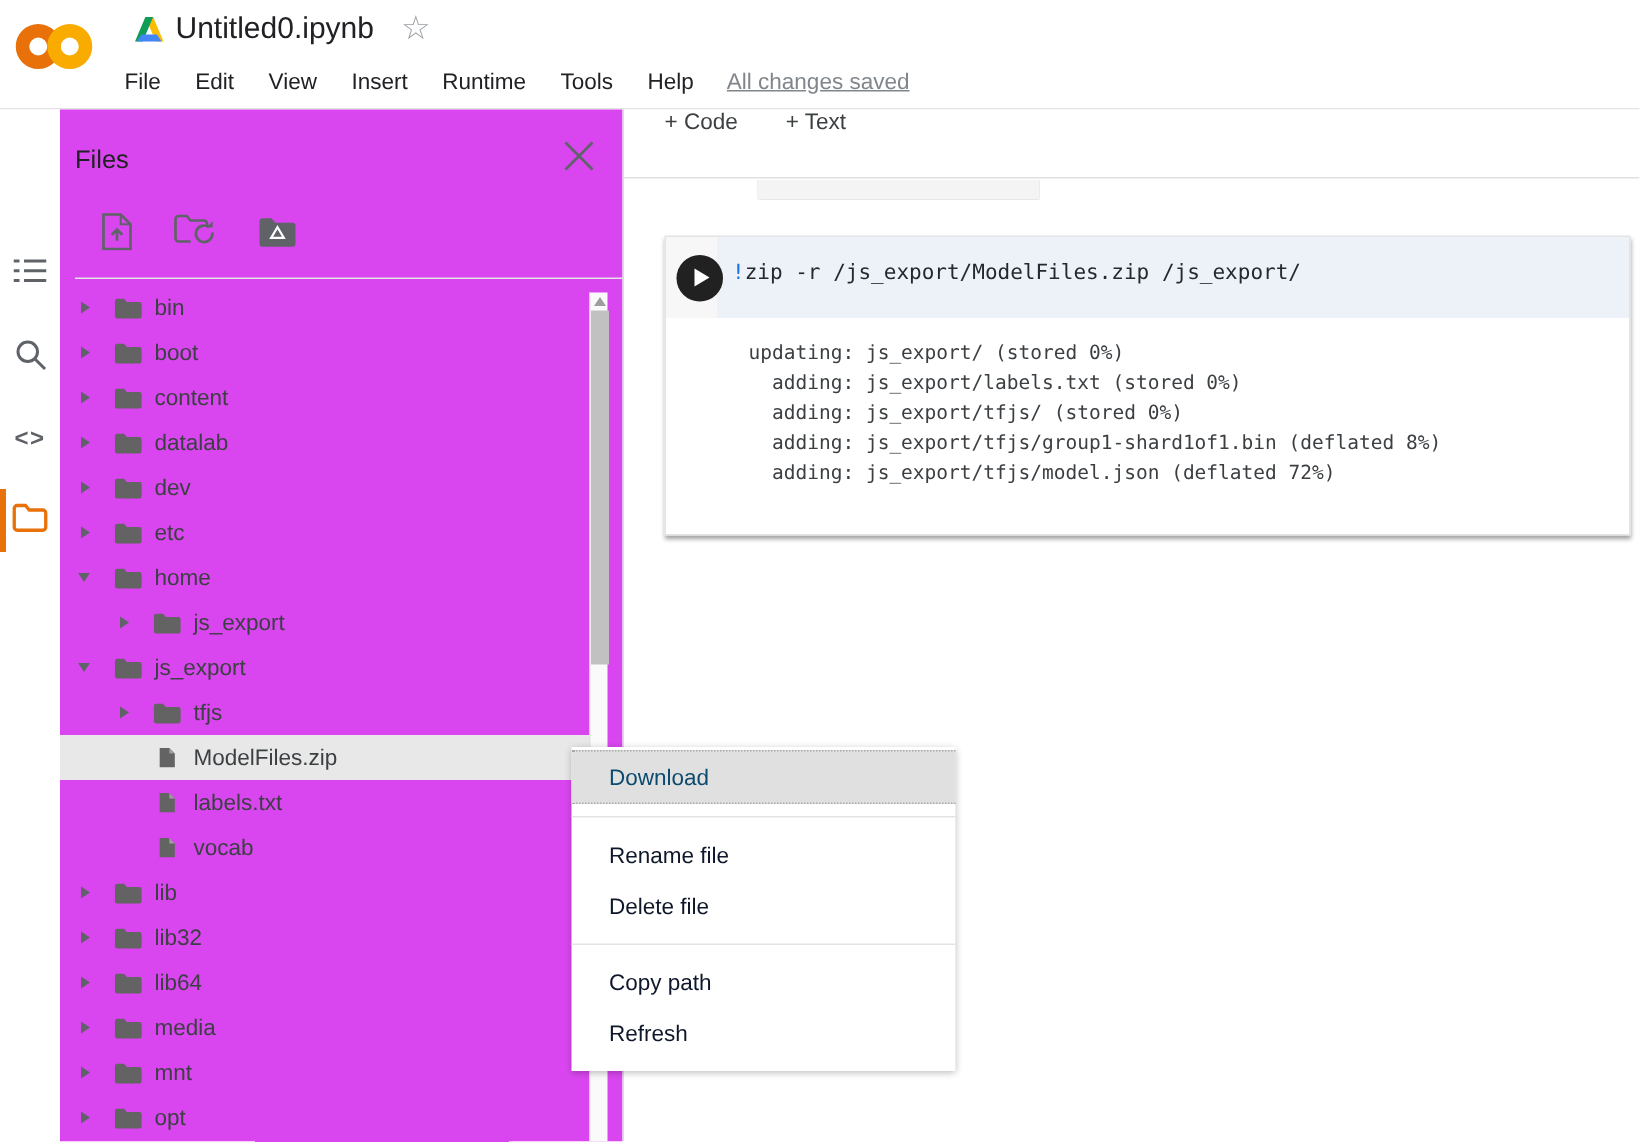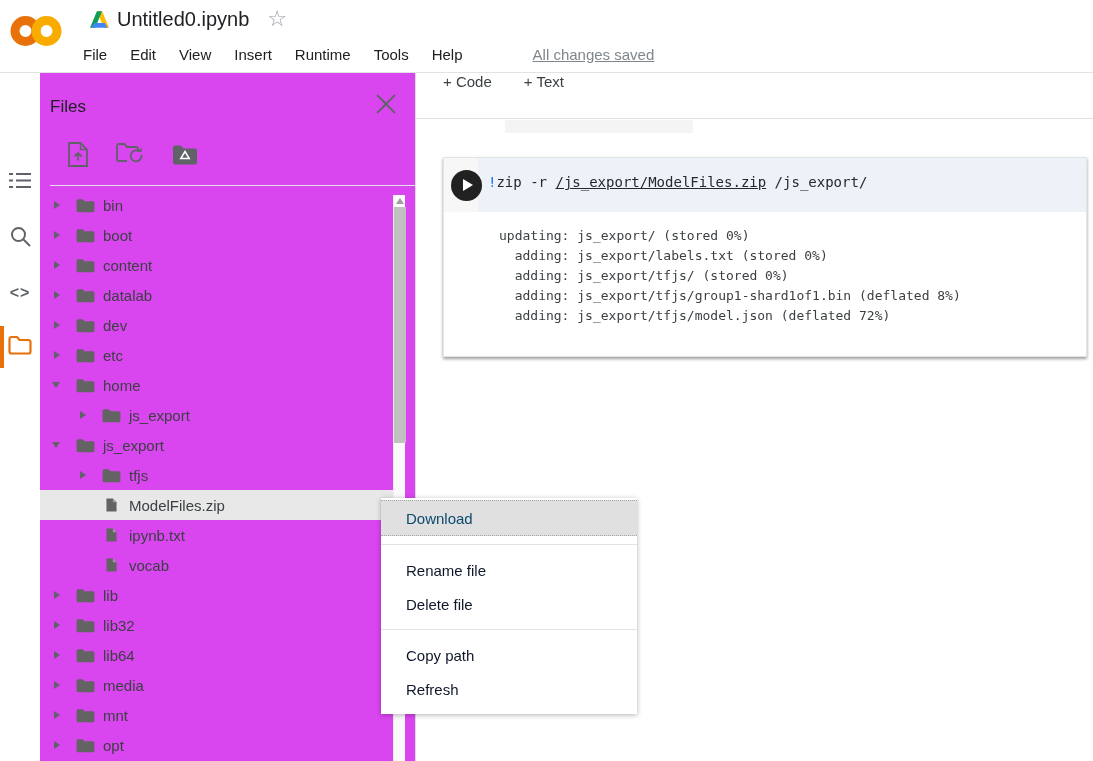--- a/index.html
+++ b/index.html
@@ -8,21 +8,21 @@
   #app { position:relative; width:1093px; height:761px; background:#fff; }
 
   
   .header { position:absolute; left:0; top:0; width:1093px; height:73px;
             background:#fff; border-bottom:1px solid #e3e3e3; }
   .logo { position:absolute; left:10px; top:14px; }
   .title-row { position:absolute; left:90px; top:5px; height:28px; display:flex; align-items:center; }
   .drive-ic { margin-right:8px; display:inline-flex; }
   .nb-title { font-size:20px; color:#202124; }
   .star { font-size:22px; color:#9aa0a6; margin-left:18px; line-height:22px; }
-  .menu-row { position:absolute; left:83px; top:42px; height:24px; display:flex; align-items:center; font-size:15px;gap:48px; }
+  .menu-row { position:absolute; left:83px; top:42px; height:24px; display:flex; align-items:center; font-size:15px; }
   #menu-items { display:flex; gap:23px; }
   .menu-item { color:#202124; cursor:default; }
   .save-status { margin-left:22px; color:#80868b; text-decoration:underline; }
 
   
   .rail { position:absolute; left:0; top:73px; width:40px; height:688px; background:#fff; }
   .rail-ic { position:absolute; left:0; width:40px; display:flex; justify-content:center; }
   .code-glyph { font-size:16px; font-weight:bold; color:#5f6368; letter-spacing:1px; font-family:"Liberation Sans",sans-serif; }
   .active-bar { position:absolute; left:0; top:253px; width:4px; height:42px; background:#e8710a; }
 
@@ -64,21 +64,21 @@
   .cell-gutter { position:absolute; left:0; top:0; width:34px; height:54px; background:#f7f7f7; }
   .cell-editor { position:absolute; left:34px; top:0; right:0; height:54px; background:#edf2f8; }
   .run-btn { position:absolute; left:7px; top:12px; width:31px; height:31px; border-radius:50%;
              background:#212121; z-index:3; cursor:pointer; }
   .run-btn::after { content:""; position:absolute; left:12px; top:9px; border-left:10px solid #fff;
                     border-top:6.5px solid transparent; border-bottom:6.5px solid transparent; }
   .code-line { position:absolute; left:10px; top:16px; font-family:"DejaVu Sans Mono","Liberation Mono",monospace;
                font-size:14px; white-space:pre; }
   .tok-bang { color:#1a73e8; }
   .tok-plain { color:#24292e; }
-  .tok-link  { color:#24292e; text-decoration:underline; }
+  .tok-link  { color:#24292e; }
   .cell-output { position:absolute; left:0; top:54px; right:0; bottom:0; background:#fff; padding:14px 0 0 55px; }
   .out-line { font-family:"DejaVu Sans Mono","Liberation Mono",monospace; font-size:13px; line-height:20px;
               color:#3b3f42; white-space:pre; }
 
   
   .ctx-menu { position:absolute; left:381px; top:498px; width:256px; background:#fff; z-index:100;
               box-shadow:0 1px 5px rgba(0,0,0,.3); padding:2px 0 8px 0; }
   .cm-item { height:34px; display:flex; align-items:center; padding-left:25px; font-size:15px; color:#0f172a; cursor:pointer; }
   .cm-item.highlighted { height:36px; background:#e0e0e0; border-top:1px dotted #a8a8a8; border-bottom:1px dotted #a8a8a8; color:#0c4a6e; }
   .cm-sep { border-top:1px solid #e3e3e3; margin:8px 0; }
@@ -285,21 +285,21 @@
           <span class="t-label">ModelFiles.zip</span>
         </div>
         <div class="tree-row" style="padding-left: 38px;">
           <span class="twisty"></span>
           <span class="t-icon">
             <svg width="11" height="14" viewBox="0 0 12 15">
               <path d="M0.5 0.5 h7 L11.5 4.5 v10 h-11 z" fill="#636363"></path>
               <path d="M7.5 0.5 v4 h4 z" fill="#9e9e9e"></path>
             </svg>
           </span>
-          <span class="t-label">ipynb.txt</span>
+          <span class="t-label">labels.txt</span>
         </div>
         <div class="tree-row" style="padding-left: 38px;">
           <span class="twisty"></span>
           <span class="t-icon">
             <svg width="11" height="14" viewBox="0 0 12 15">
               <path d="M0.5 0.5 h7 L11.5 4.5 v10 h-11 z" fill="#636363"></path>
               <path d="M7.5 0.5 v4 h4 z" fill="#9e9e9e"></path>
             </svg>
           </span>
           <span class="t-label">vocab</span>

